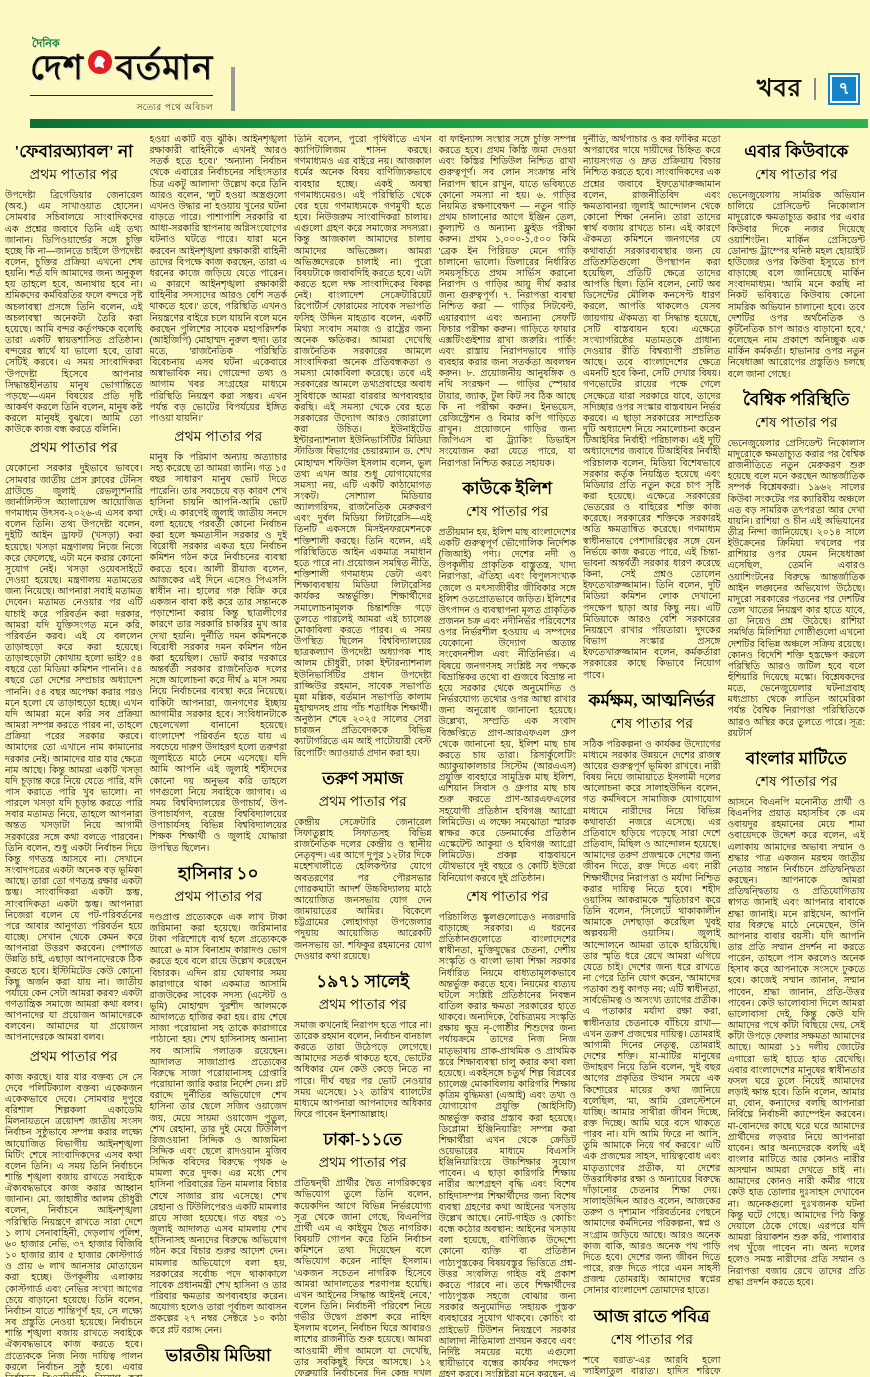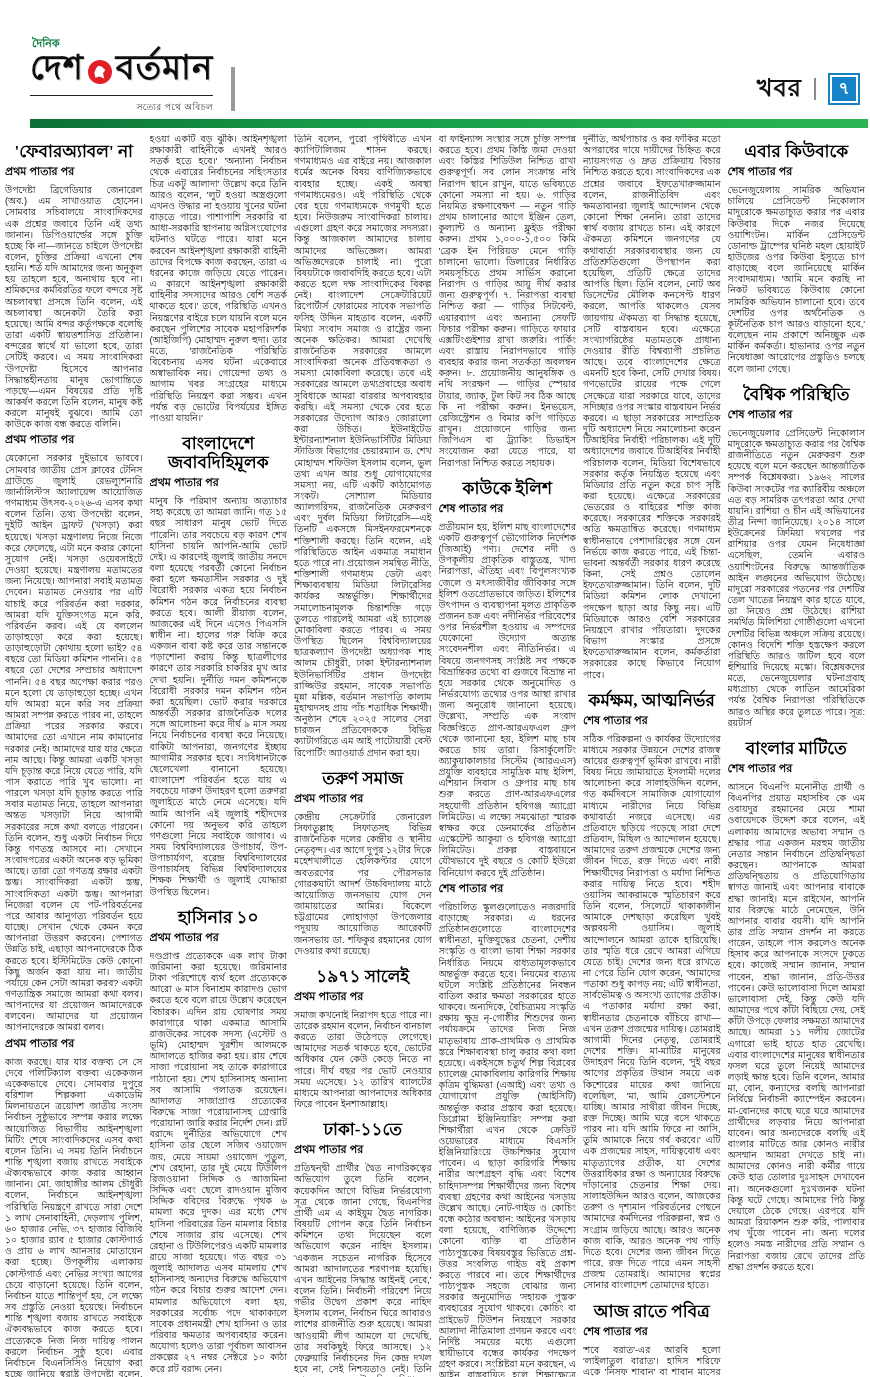--- a/index.html
+++ b/index.html
@@ -1,23 +1,23 @@
 <!DOCTYPE html>
 <html><head>
 <meta charset="utf-8">
 <style>
   html,body{margin:0;padding:0;background:#e9e9e9;}
-  .page{position:relative;width:870px;height:1377px;margin:0 auto;background:#ffffff;
+  .page{position:relative;width:870px;height:1377px;margin:0 auto;background:#fef9c3;
         font-family:"Liberation Sans","DejaVu Sans",sans-serif;color:#111;overflow:hidden;}
   
   header{padding-top:38px;}
   .masthead{display:flex;align-items:flex-end;padding:0 10px 6px 30px;}
   .logo-block{position:relative;line-height:1;}
   .daily{display:block;font-size:11px;font-weight:700;color:#0a7a3d;margin-left:2px;margin-bottom:1px;}
-  .logo-line{display:flex;align-items:flex-end;font-weight:800;font-size:34px;letter-spacing:1px;
+  .logo-line{display:flex;align-items:flex-start;font-weight:800;font-size:34px;letter-spacing:1px;
              color:#0d0d0d;text-shadow:1px 1px 0 #cfcfcf;}
   .logo-dot{width:24px;height:24px;border-radius:50%;background:#e31e26;display:inline-flex;
             align-items:center;justify-content:center;margin:0 4px;flex:0 0 auto;}
   .logo-dot .map{width:11px;height:13px;background:#ffffff;
             clip-path:polygon(35% 0,70% 10%,100% 35%,80% 60%,90% 100%,45% 85%,10% 95%,0 55%,15% 25%);}
   .tagline-row{border-top:1.5px solid #222;margin-top:11px;padding-top:1px;text-align:right;}
   .tagline{font-size:9px;color:#333;letter-spacing:.5px;}
   .vdiv{width:0;border-left:2px solid #9a9a9a;border-right:2px solid #9a9a9a;height:44px;margin:0 16px 2px 18px;}
   .vdiv2{width:0;border-left:1.5px solid #8a8a8a;border-right:1.5px solid #8a8a8a;height:22px;margin:0 12px;}
   .date-block{padding-bottom:4px;}
@@ -28,21 +28,21 @@
   .section{font-weight:800;font-size:24px;letter-spacing:1px;}
   .page-box{width:28px;height:28px;background:#1583c7;border:2px solid #1583c7;box-shadow:inset 0 0 0 2px #ffffff;
             color:#ffffff;font-weight:800;font-size:17px;display:flex;align-items:center;justify-content:center;}
   .green-bar{height:9px;margin:0 2px 0 30px;background:linear-gradient(90deg,#0c6f36,#169b47 35%,#2cb453);}
   
   #columns{display:flex;gap:7px;padding:6px 5px 0 5px;height:1262px;overflow:hidden;}
   .col{flex:1 1 0;min-width:0;overflow:hidden;}
   .headline{font-family:"Liberation Serif","DejaVu Serif",serif;font-weight:800;text-align:center;
             font-size:17px;line-height:1.12;margin:8px 0 2px 0;color:#000;}
   .headline.small{font-size:17px;}
-  .continued{text-align:left;font-size:11px;font-weight:700;color:#000;margin:1px 0 3px 0;}
+  .continued{text-align:center;font-size:14px;font-weight:400;color:#000;margin:1px 0 3px 0;}
   .body{font-size:9.3px;line-height:1.2;text-align:justify;color:#121212;
         font-family:"Liberation Sans","DejaVu Sans",sans-serif;word-break:break-word;}
   .body + .headline{margin-top:10px;}
 </style>
 </head>
 <body>
 
 <div class="page">
   <header>
     <div class="masthead">
@@ -75,21 +75,20 @@
         <div class="headline">'ফেবারঅ্যাবল' না</div>
         <div class="continued">প্রথম পাতার পর</div>
         <div class="body">উপদেষ্টা ব্রিগেডিয়ার জেনারেল (অব.) এম সাখাওয়াত হোসেন। সোমবার সচিবালয়ে সাংবাদিকদের এক প্রশ্নের জবাবে তিনি এই তথ্য জানান। ডিপিওয়ার্ল্ডের সঙ্গে চুক্তি হচ্ছে কি না—জানতে চাইলে উপদেষ্টা বলেন, চুক্তির প্রক্রিয়া এখনো শেষ হয়নি। শর্ত যদি আমাদের জন্য অনুকূল হয় তাহলে হবে, অন্যথায় হবে না। শ্রমিকদের কর্মবিরতির ফলে বন্দরে সৃষ্ট অচলাবস্থা প্রসঙ্গে তিনি বলেন, এই অচলাবস্থা অনেকটা তৈরি করা হয়েছে। আমি বন্দর কর্তৃপক্ষকে বলেছি তারা একটি স্বায়ত্তশাসিত প্রতিষ্ঠান। বন্দরের স্বার্থে যা ভালো হবে, তারা সেটিই করবে। এ সময় সাংবাদিকরা 'উপদেষ্টা হিসেবে আপনার সিদ্ধান্তহীনতায় মানুষ ভোগান্তিতে পড়ছে'—এমন বিষয়ের প্রতি দৃষ্টি আকর্ষণ করলে তিনি বলেন, মানুষ কষ্ট করলে মানুষই বুঝবে। আমি তো কাউকে কাজ বন্ধ করতে বলিনি।</div>
         <div class="continued">প্রথম পাতার পর</div>
         <div class="body">যেকোনো সরকার দুইভাবে ভাববে। সোমবার জাতীয় প্রেস ক্লাবের টেনিস গ্রাউন্ডে জুলাই রেভল্যুশনারি জার্নালিস্ট'স অ্যালায়েন্স আয়োজিত গণমাধ্যম উৎসব-২০২৬-এ এসব কথা বলেন তিনি। তথ্য উপদেষ্টা বলেন, দুইটি আইন ড্রাফট (খসড়া) করা হয়েছে। খসড়া মন্ত্রণালয় নিজে নিজে করে ফেলেছে, এটা মনে করার কোনো সুযোগ নেই। খসড়া ওয়েবসাইটে দেওয়া হয়েছে। মন্ত্রণালয় মতামতের জন্য নিয়েছে। আপনারা সবাই মতামত দেবেন। মতামত নেওয়ার পর এটি যাচাই করে পরিবর্তন করা দরকার, আমরা যদি যুক্তিসংগত মনে করি, পরিবর্তন করব। এই যে বললেন তাড়াহুড়ো করে করা হয়েছে। তাড়াহুড়োটা কোথায় হলো ভাই? ৫৪ বছরে তো মিডিয়া কমিশন পাননি। ৫৪ বছরে তো দেশের সম্প্রচার অধ্যাদেশ পাননি। ৫৪ বছর অপেক্ষা করার পরও মনে হলো যে তাড়াহুড়ো হচ্ছে। এখন যদি আমরা মনে করি সব প্রক্রিয়া আমরা সম্পন্ন করতে পারব না, তাহলে প্রক্রিয়া পরের সরকার করবে। আমাদের তো এখানে নাম কামানোর দরকার নেই। আমাদের যার যার ক্ষেত্রে নাম আছে। কিন্তু আমরা একটি খসড়া যদি চূড়ান্ত করে নিয়ে যেতে পারি, যদি পাস করাতে পারি খুব ভালো। না পারলে খসড়া যদি চূড়ান্ত করতে পারি সবার মতামত নিয়ে, তাহলে আপনারা অন্তত খসড়াটা নিয়ে আগামী সরকারের সঙ্গে কথা বলতে পারবেন। তিনি বলেন, শুধু একটা নির্বাচন দিয়ে কিন্তু গণতন্ত্র আসবে না। সেখানে সংবাদপত্রের একটা অনেক বড় ভূমিকা আছে। তারা তো গণতন্ত্র রক্ষার একটা স্তম্ভ। সাংবাদিকরা একটা স্তম্ভ, সাংবাদিকতা একটা স্তম্ভ। আপনারা নিজেরা বলেন যে পট-পরিবর্তনের পরে আবার আনুগত্য পরিবর্তন হয়ে যাচ্ছে। সেখান থেকে কেমন করে আপনারা উত্তরণ করবেন। পেশাগত উন্নতি চাই, এছাড়া আপনাদেরকে ঠিক করতে হবে। ইস্টিমিটেড কেউ কোনো কিছু অর্জন করা যায় না। জাতীয় পর্যায়ে কেন সেটা আমরা করব? একটা গণতান্ত্রিক সমাজে আমরা কথা বলব। আপনাদের যা প্রয়োজন আমাদেরকে বলবেন। আমাদের যা প্রয়োজন আপনাদেরকে আমরা বলব।</div>
         <div class="continued">প্রথম পাতার পর</div>
         <div class="body">কাজ করছে। যার যার বক্তব্য সে সে দেবে পলিটিক্যাল বক্তব্য একেকজন একেকভাবে দেবে। সোমবার দুপুরে বরিশাল শিল্পকলা একাডেমি মিলনায়তনে ত্রয়োদশ জাতীয় সংসদ নির্বাচন সুষ্ঠুভাবে সম্পন্ন করার লক্ষ্যে আয়োজিত বিভাগীয় আইনশৃঙ্খলা মিটিং শেষে সাংবাদিকদের এসব কথা বলেন তিনি। এ সময় তিনি নির্বাচনে শান্তি শৃঙ্খলা বজায় রাখতে সবাইকে ঐক্যবদ্ধভাবে কাজ করার আহ্বান জানান। মো. জাহাঙ্গীর আলম চৌধুরী বলেন, নির্বাচনে আইনশৃঙ্খলা পরিস্থিতি নিয়ন্ত্রণে রাখতে সারা দেশে ১ লাখ সেনাবাহিনী, দেড়লাখ পুলিশ, ৬০ হাজার নেভি, ৩৭ হাজার বিজিবি ১০ হাজার র‌্যাব ৫ হাজার কোস্টগার্ড ও প্রায় ৬ লাখ আনসার মোতায়েন করা হচ্ছে। উপকূলীয় এলাকায় কোস্টগার্ড এবং নেভির সংখ্যা আগের চেয়ে বাড়ানো হয়েছে। তিনি বলেন, নির্বাচন যাতে শান্তিপূর্ণ হয়, সে লক্ষ্যে সব প্রস্তুতি নেওয়া হয়েছে। নির্বাচনে শান্তি শৃঙ্খলা বজায় রাখতে সবাইকে ঐক্যবদ্ধভাবে কাজ করতে হবে। প্রত্যেককে নিজ নিজ দায়িত্ব পালন করলে নির্বাচন সুষ্ঠু হবে। এবার নির্বাচনে বিএনসিসিও নিয়োগ করা হচ্ছে জানিয়ে স্বরাষ্ট্র উপদেষ্টা বলেন, এবার বডি ক্যামেরা রাখা হয়েছে, অপরাধ করে কেউ পার পাবে না। সিসি ক্যামেরা এবং ড্রোন ব্যবহার করা হবে। এ ছাড়া, সবার আগের সহায়তায় এর আগে পূজা নির্বিঘ্নে হয়েছে, ইলেকশনও শান্তিপূর্ণ হবে বলে আশাবাদ ব্যক্ত করেন স্বরাষ্ট্র উপদেষ্টা। স্বরাষ্ট্র মন্ত্রণালয়ের সিনিয়র সচিব নাসিমুল গনির সভাপতিত্বে অনুষ্ঠিত মতবিনিময় সভায় পুলিশের আইজি বাহারুল আলম, কোস্টগার্ডের মহাপরিচালক রিয়ার অ্যাডমিরাল মো. জিয়াউল হক, বিভাগীয় কমিশনার মো. মাহমুদুর রহমানসহ বিভাগের ছয় জেলার সরকারি এবং আইনশৃঙ্খলা বাহিনীর কর্মকর্তাবৃন্দ উপস্থিত ছিলেন।</div>
       </div>
       <div class="col">
         <div class="body">হওয়া একটি বড় ঝুঁকি। আইনশৃঙ্খলা রক্ষাকারী বাহিনীকে এখনই আরও সতর্ক হতে হবে।' 'অন্যান্য নির্বাচন থেকে এবারের নির্বাচনের সহিংসতার চিত্র একটু আলাদা' উল্লেখ করে তিনি আরও বলেন, 'লুট হওয়া অস্ত্রগুলো এখনও উদ্ধার না হওয়ায় খুনের ঘটনা বাড়তে পারে। পাশাপাশি সরকারি বা আধা-সরকারি স্থাপনায় অগ্নিসংযোগের ঘটনাও ঘটতে পারে। যারা মনে করবেন আইনশৃঙ্খলা রক্ষাকারী বাহিনী তাদের বিপক্ষে কাজ করছেন, তারা এ ধরনের কাজে জড়িয়ে যেতে পারেন। এ কারণে আইনশৃঙ্খলা রক্ষাকারী বাহিনীর সদস্যদের আরও বেশি সতর্ক থাকতে হবে।' তবে, পরিস্থিতি এখনও নিয়ন্ত্রণের বাইরে চলে যায়নি বলে মনে করছেন পুলিশের সাবেক মহাপরিদর্শক (আইজিপি) মোহাম্মদ নুরুল হুদা। তার মতে, 'রাজনৈতিক পরিস্থিতি বিবেচনায় এসব ঘটনা একেবারে অস্বাভাবিক নয়। গোয়েন্দা তথ্য ও আগাম খবর সংগ্রহের মাধ্যমে পরিস্থিতি নিয়ন্ত্রণ করা সম্ভব। এখন পর্যন্ত বড় ভোটের বিপর্যয়ের ইঙ্গিত পাওয়া যায়নি।'</div>
-        <div class="headline small">বাংলাদেশে জবাবদিহিমূলক</div>
         <div class="continued">প্রথম পাতার পর</div>
         <div class="body">মানুষ কি পরিমাণ অন্যায় অত্যাচার সহ্য করেছে তা আমরা জানি। গত ১৫ বছর সাধারণ মানুষ ভোট দিতে পারেনি। তার সবচেয়ে বড় কারণ শেখ হাসিনা চায়নি আপনি-আমি ভোট দেই। এ কারণেই জুলাই জাতীয় সনদে বলা হয়েছে পরবর্তী কোনো নির্বাচন করা হলে ক্ষমতাসীন সরকার ও দুই বিরোধী সরকার একত্র হয়ে নির্বাচন কমিশন গঠন করে নির্বাচনের ব্যবস্থা করতে হবে। আলী রীয়াজ বলেন, আজকের এই দিনে এসেও পিএসসি স্বাধীন না। হালের গরু বিক্রি করে একজন বাবা কষ্ট করে তার সন্তানকে পড়াশোনা করায় কিন্তু ছাত্রলীগের কারণে তার সরকারি চাকরির মুখ আর দেখা হয়নি। দুর্নীতি দমন কমিশনকে বিরোধী সরকার দমন কমিশন গঠন করা হয়েছিল। ভোট করার দরকারে অন্তর্বর্তী সরকার রাজনৈতিক দলের সঙ্গে আলোচনা করে দীর্ঘ ৯ মাস সময় নিয়ে নির্বাচনের ব্যবস্থা করে নিয়েছে। বাকিটা আপনারা, জনগণের ইচ্ছায় আগামীর সরকার হবে। সংবিধানটাকে ছেলেখেলা বানানো হয়েছে। বাংলাদেশ পরিবর্তন হতে যায় এ সবচেয়ে দারুণ উদাহরণ হলো তরুণরা জুলাইতে মাঠে নেমে এসেছে। যদি আমি আপনি এই জুলাই শহীদদের কোনো দয় অনুভব করি তাহলে গণগুলো নিয়ে সবাইকে জাগাব। এ সময় বিশ্ববিদ্যালয়ের উপাচার্য, উপ-উপাচার্যগণ, বরেন্দ্র বিশ্ববিদ্যালয়ের উপাচার্যসহ বিভিন্ন বিশ্ববিদ্যালয়ের শিক্ষক শিক্ষার্থী ও জুলাই যোদ্ধারা উপস্থিত ছিলেন।</div>
         <div class="headline">হাসিনার ১০</div>
         <div class="continued">প্রথম পাতার পর</div>
         <div class="body">দণ্ডপ্রাপ্ত প্রত্যেককে এক লাখ টাকা জরিমানা করা হয়েছে। জরিমানার টাকা পরিশোধে ব্যর্থ হলে প্রত্যেককে আরো ৬ মাস বিনাশ্রম কারাদণ্ড ভোগ করতে হবে বলে রায়ে উল্লেখ করেছেন বিচারক। এদিন রায় ঘোষণার সময় কারাগারে থাকা একমাত্র আসামি রাজউকের সাবেক সদস্য (এস্টেট ও ভূমি) মোহাম্মদ খুরশীদ আলমকে আদালতে হাজির করা হয়। রায় শেষে সাজা পরোয়ানা সহ তাকে কারাগারে পাঠানো হয়। শেখ হাসিনাসহ অন্যান্য সব আসামি পলাতক রয়েছেন। আদালত সাজাপ্রাপ্ত প্রত্যেকের বিরুদ্ধে সাজা পরোয়ানাসহ গ্রেপ্তারি পরোয়ানা জারি করার নির্দেশ দেন। প্লট বরাদ্দে দুর্নীতির অভিযোগে শেখ হাসিনা তার ছেলে সজিব ওয়াজেদ জয়, মেয়ে সায়মা ওয়াজেদ পুতুল, শেখ রেহানা, তার দুই মেয়ে টিউলিপ রিজওয়ানা সিদ্দিক ও আজমিনা সিদ্দিক এবং ছেলে রাদওয়ান মুজিব সিদ্দিক ববিদের বিরুদ্ধে পৃথক ৬ মামলা করে দুদক। এর মধ্যে শেখ হাসিনা পরিবারের তিন মামলার বিচার শেষে সাজার রায় এসেছে। শেখ রেহানা ও টিউলিপেরও একটি মামলার রায়ে সাজা হয়েছে। গত বছর ৩১ জুলাই আদালত এসব মামলায় শেখ হাসিনাসহ অন্যদের বিরুদ্ধে অভিযোগ গঠন করে বিচার শুরুর আদেশ দেন। মামলার অভিযোগে বলা হয়, সরকারের সর্বোচ্চ পদে থাকাকালে সাবেক প্রধানমন্ত্রী শেখ হাসিনা ও তার পরিবার ক্ষমতার অপব্যবহার করেন। অযোগ্য হলেও তারা পূর্বাচল আবাসন প্রকল্পের ২৭ নম্বর সেক্টরে ১০ কাঠা করে প্লট বরাদ্দ নেন।</div>
         <div class="headline">ভারতীয় মিডিয়া</div>
       </div>
       <div class="col">
         <div class="body">তিনি বলেন, পুরো পৃথিবীতে এখন ক্যাপিটালিজম শাসন করছে। গণমাধ্যমও এর বাইরে নয়। আজকাল ধর্মের অনেক বিষয় বাণিজ্যিকভাবে ব্যবহার হচ্ছে। একই অবস্থা গণমাধ্যমেরও। এই পরিস্থিতি থেকে বের হয়ে গণমাধ্যমকে গণমুখী হতে হবে। নিউজরুম সাংবাদিকরা চালায়। এগুলো গ্রহণ করে সমাজের সদস্যরা। কিন্তু আজকাল আমাদের চালায় আমাদের অভিজ্ঞেল। আমরা অভিজ্ঞদেরকে চালাই না। পুরো বিষয়টাকে জবাবদিহি করতে হবে। এটা করতে হলে দক্ষ সাংবাদিকের বিকল্প নেই। বাংলাদেশ সেক্রেটারিয়েট রিপোর্টার্স ফোরামের সাবেক সভাপতি ফসিহ উদ্দিন মাহতাব বলেন, একটি মিথ্যা সংবাদ সমাজ ও রাষ্ট্রের জন্য অনেক ক্ষতিকর। আমরা দেখেছি রাজনৈতিক সরকারের আমলে সাংবাদিকরা অনেক প্রতিবন্ধকতা ও সমস্যা মোকাবিলা করেছে। তবে এই সরকারের আমলে তথ্যপ্রবাহের অবাধ সুবিধাকে আমরা বারবার অপব্যবহার করছি। এই সমস্যা থেকে বের হতে সরকারের উদ্যোগ আরও জোরালো করা উচিত। ইউনাইটেড ইন্টারন্যাশনাল ইউনিভার্সিটির মিডিয়া স্টাডিজ বিভাগের চেয়ারম্যান ড. শেখ মোহাম্মদ শফিউল ইসলাম বলেন, ভুল তথ্য এখন আর শুধু যোগাযোগের সমস্যা নয়, এটি একটি কাঠামোগত সংকট। সোশ্যাল মিডিয়ার অ্যালগরিদম, রাজনৈতিক মেরুকরণ এবং দুর্বল মিডিয়া লিটারেসি—এই তিনটি একসঙ্গে মিসইনফরমেশনকে শক্তিশালী করছে। তিনি বলেন, এই পরিস্থিতিতে আইন একমাত্র সমাধান হতে পারে না। প্রয়োজন সমন্বিত নীতি, শক্তিশালী গণমাধ্যম ডেটা এবং শিক্ষাব্যবস্থায় মিডিয়া লিটারেসির কার্যকর অন্তর্ভুক্তি। শিক্ষার্থীদের সমালোচনামূলক চিন্তাশক্তি গড়ে তুলতে পারলেই আমরা এই চ্যালেঞ্জ মোকাবিলা করতে পারব। এ সময় উপস্থিত ছিলেন বিশ্ববিদ্যালয়ের ছাত্রকল্যাণ উপদেষ্টা অধ্যাপক শাহ আলম চৌধুরী, ঢাকা ইন্টারন্যাশনাল ইউনিভার্সিটির প্রধান উপদেষ্টা রাজ্জিউর রহমান, সাবেক সভাপতি মুন্না মল্লিক, বর্তমান সভাপতি কালাম মুহাম্মদসহ প্রায় পাঁচ শতাধিক শিক্ষার্থী। অনুষ্ঠান শেষে ২০২৫ সালের সেরা চারজন প্রতিবেদককে বিভিন্ন ক্যাটাগরিতে এম আই পাটোয়ারী বেস্ট রিপোর্টিং অ্যাওয়ার্ড প্রদান করা হয়।</div>
         <div class="headline">তরুণ সমাজ</div>

